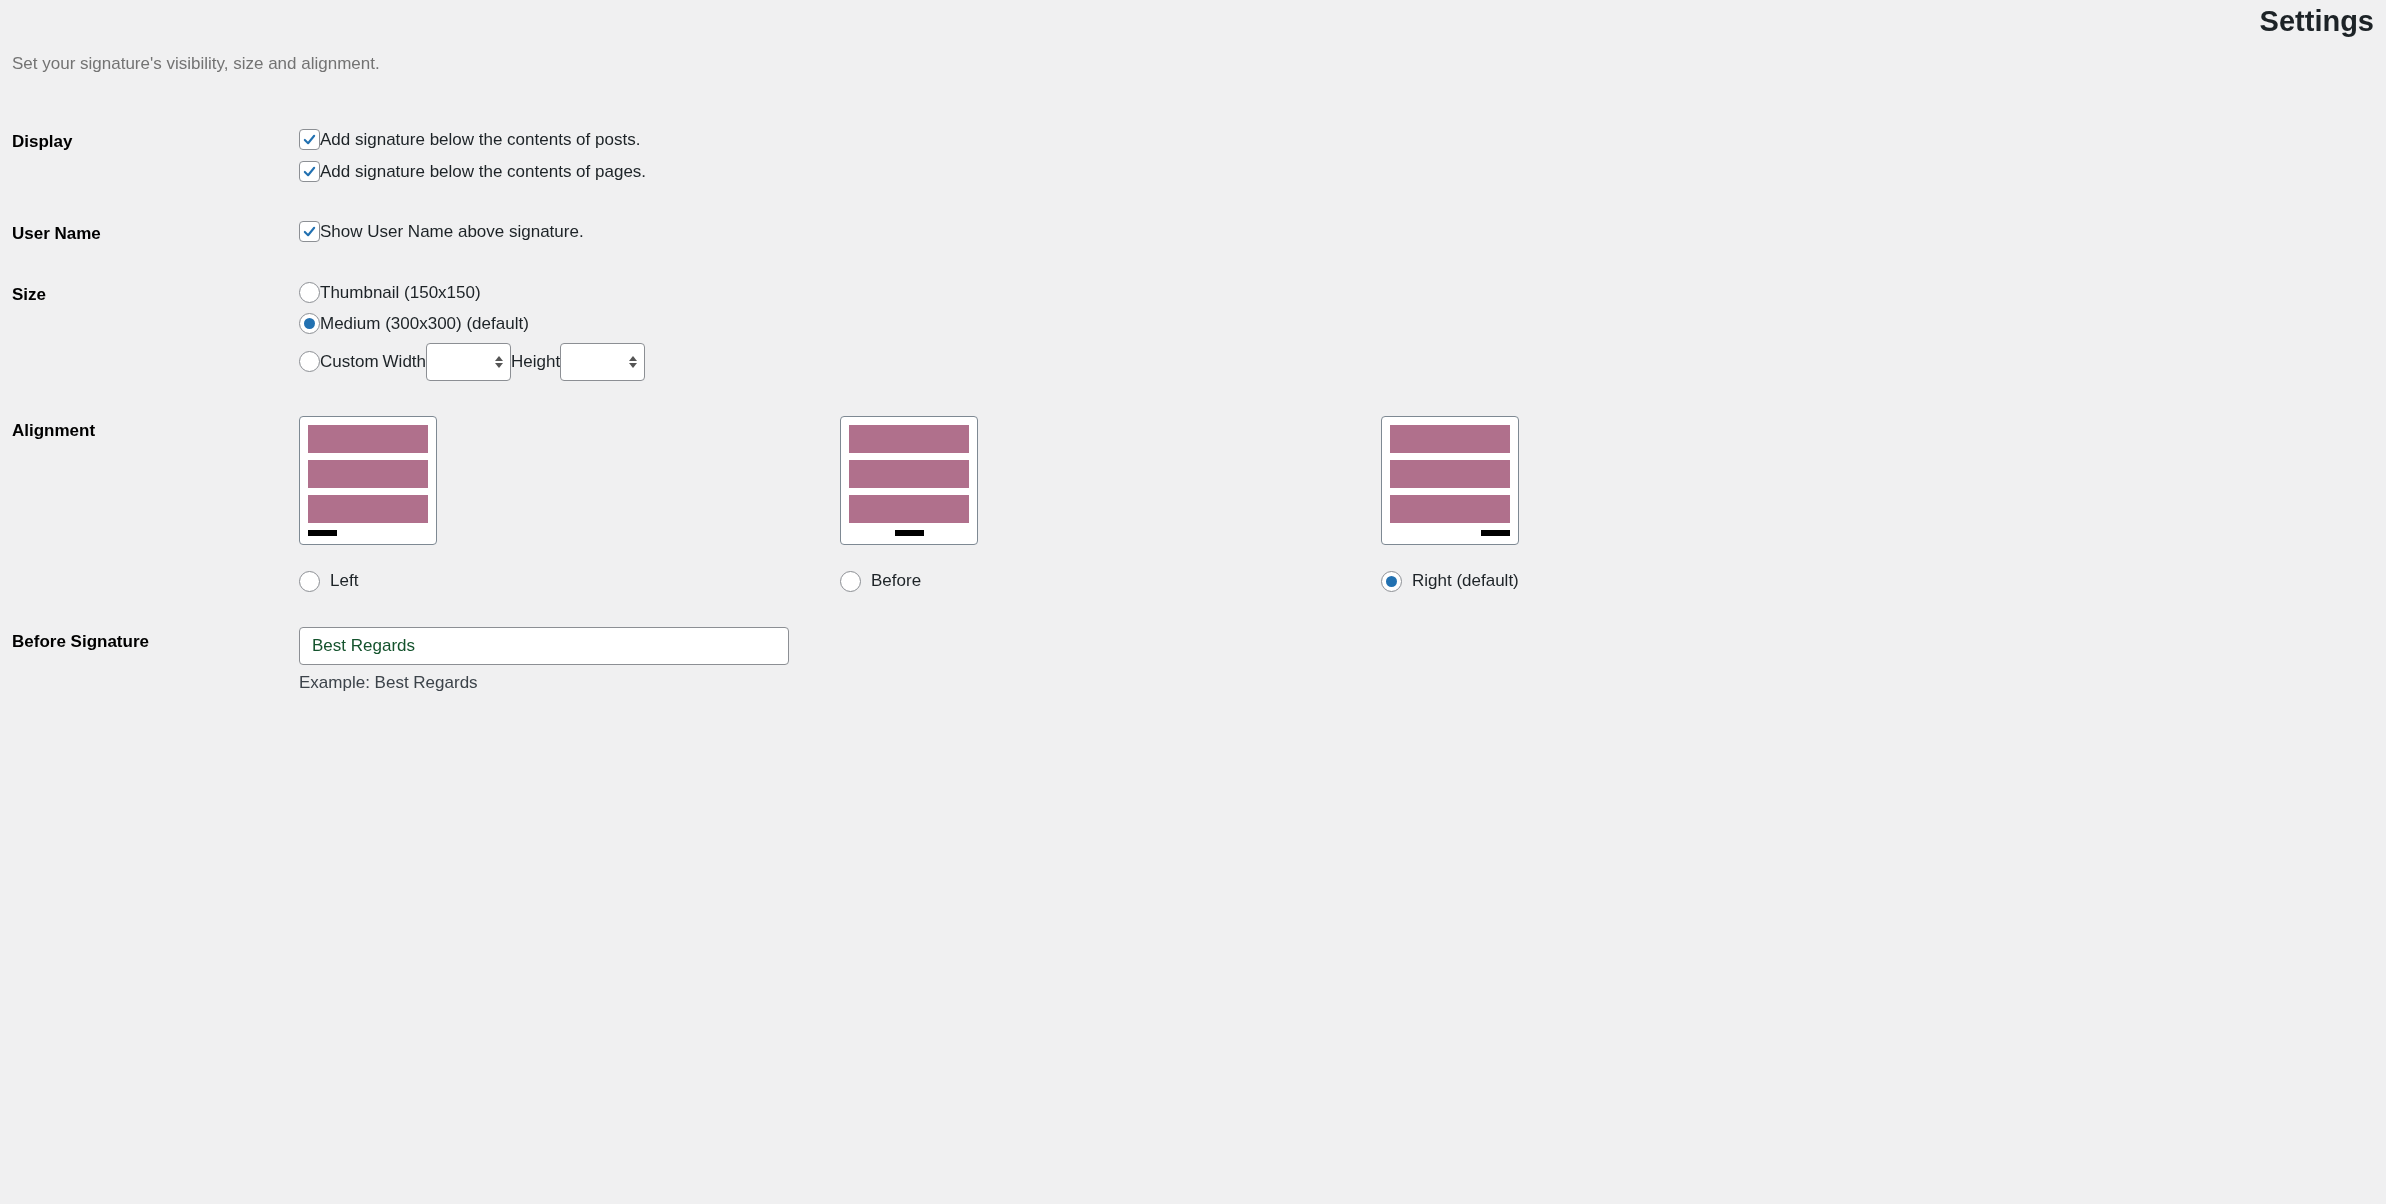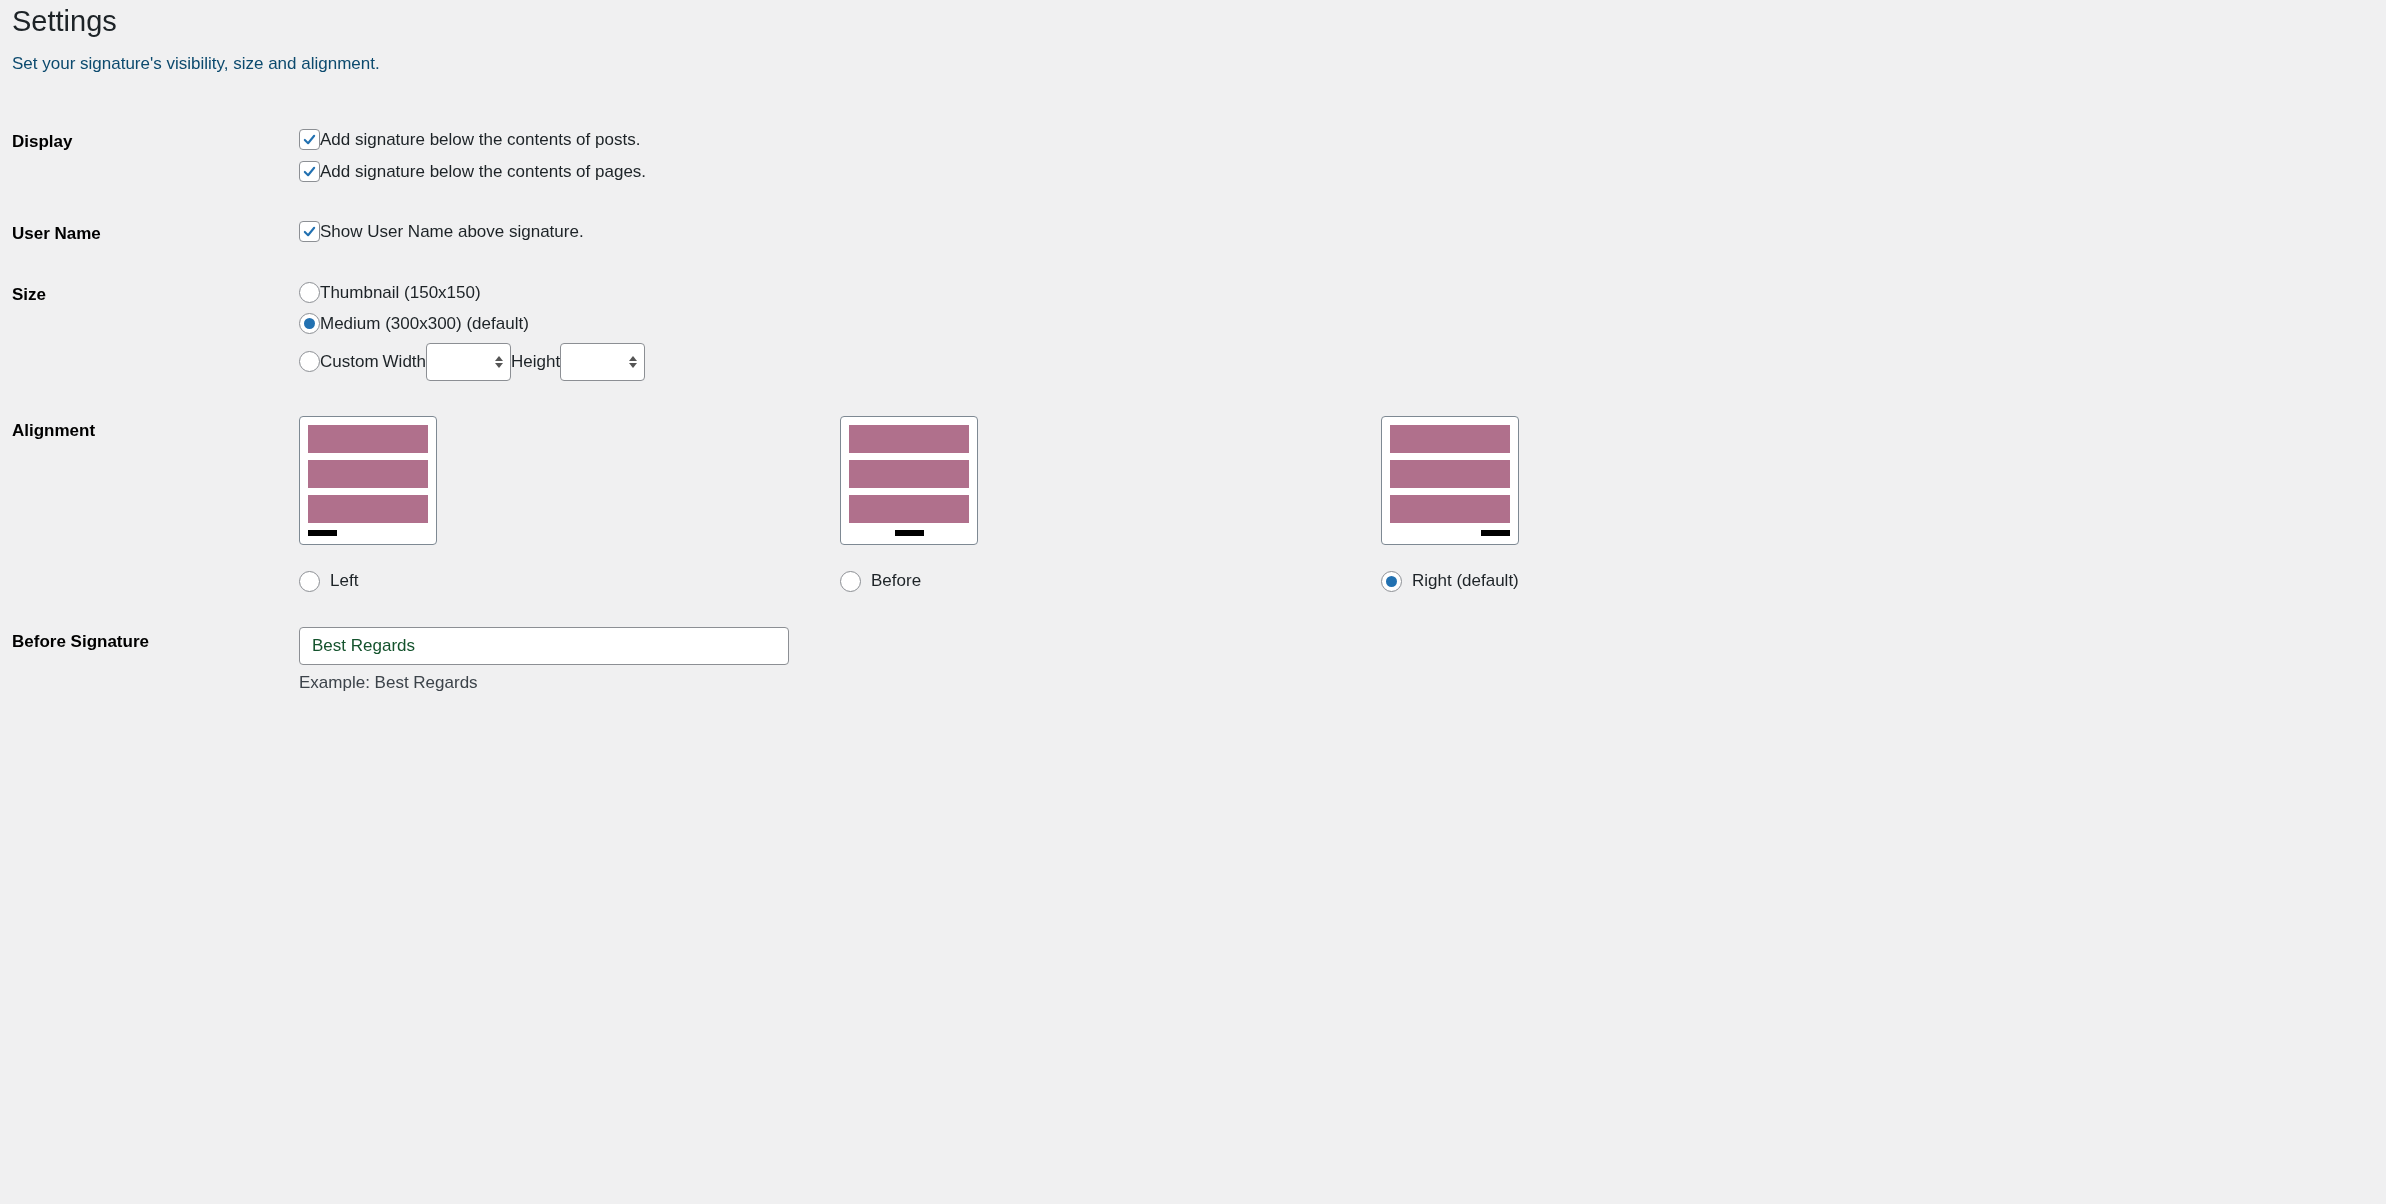--- a/index.html
+++ b/index.html
@@ -9,28 +9,29 @@
     }
     body {
       font-family: -apple-system, BlinkMacSystemFont, "Segoe UI", Helvetica, Arial, sans-serif;
       background: #f0f0f1;
       color: #1d2327;
       padding: 0 12px;
       font-size: 14px;
     }
     h1.page-title {
       font-size: 29px;
-      font-weight: 400;
+      font-weight: 700;
       margin-top: 5px;
       margin-bottom: 16px;
       color: #1d2327;
+      text-align: right;
     }
     .page-desc {
       font-size: 17px;
-      color: #0c4a6e;
+      color: #737373;
       margin-bottom: 38px;
     }
     table.form-table {
       width: 100%;
       border-collapse: collapse;
     }
     table.form-table th {
       text-align: left;
       vertical-align: top;
       font-weight: 600;

